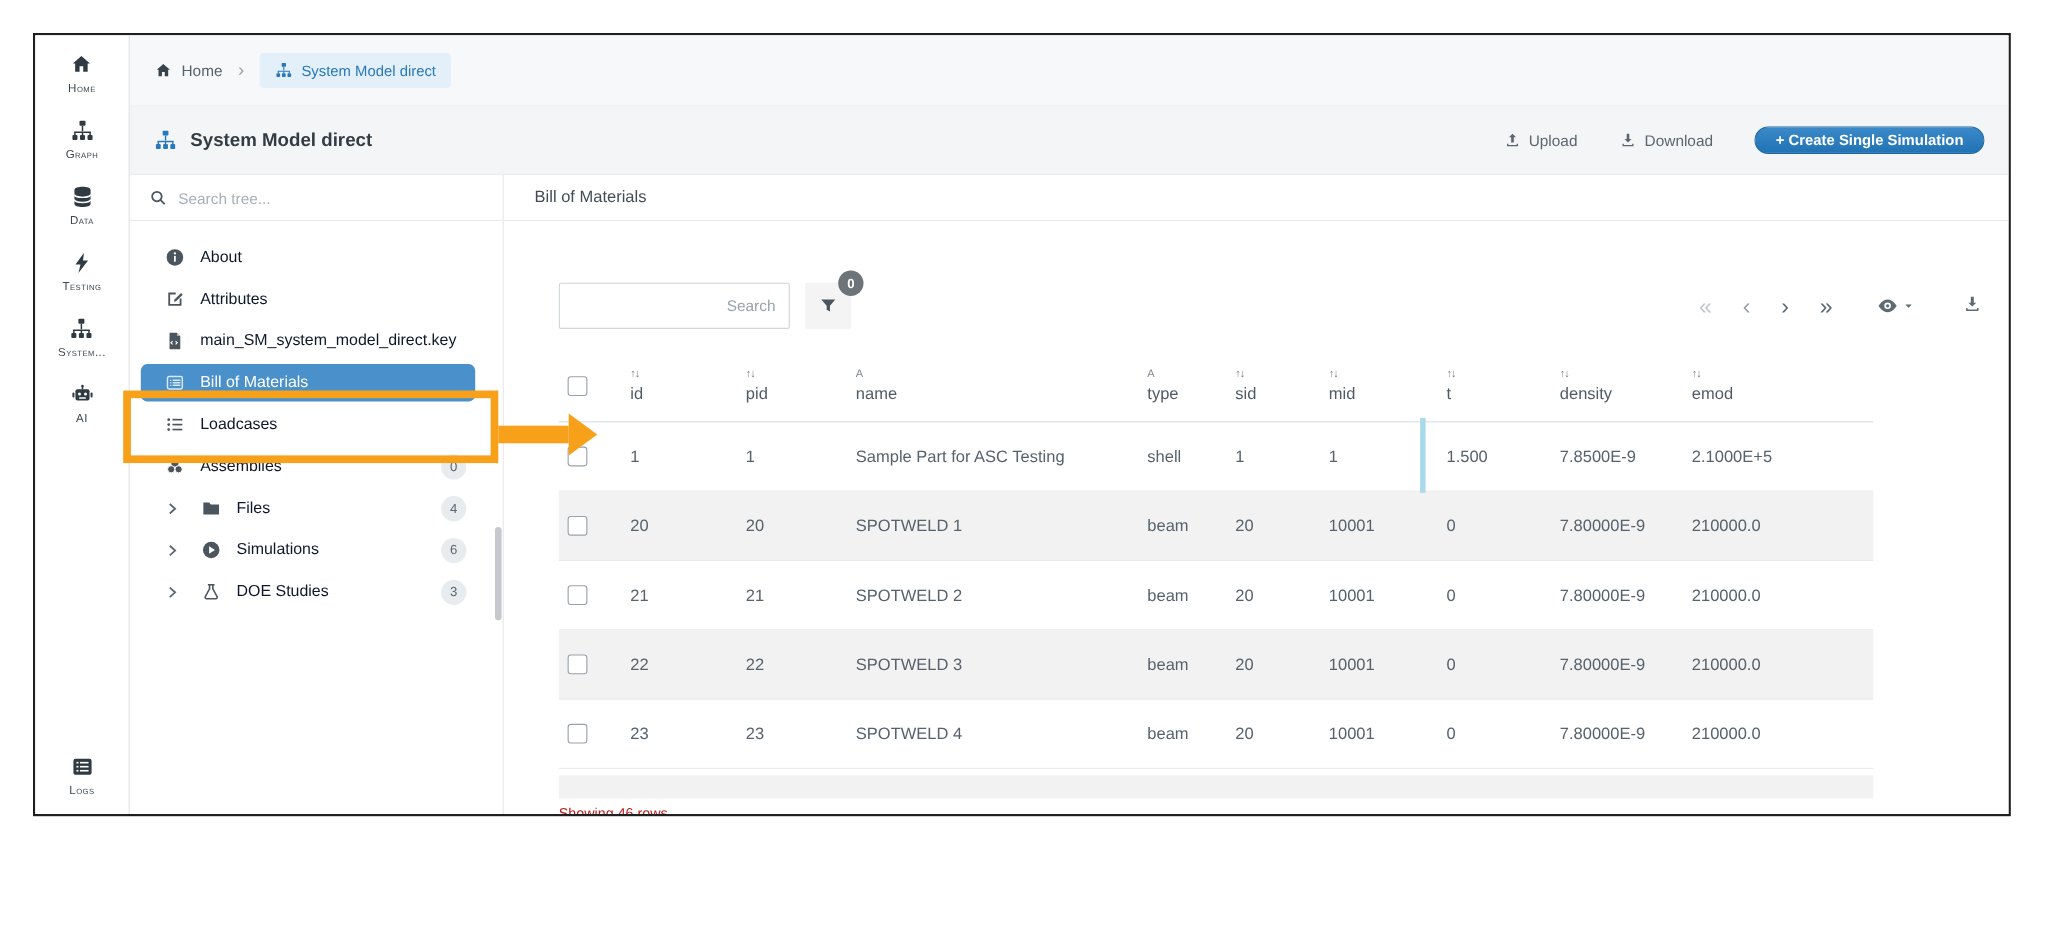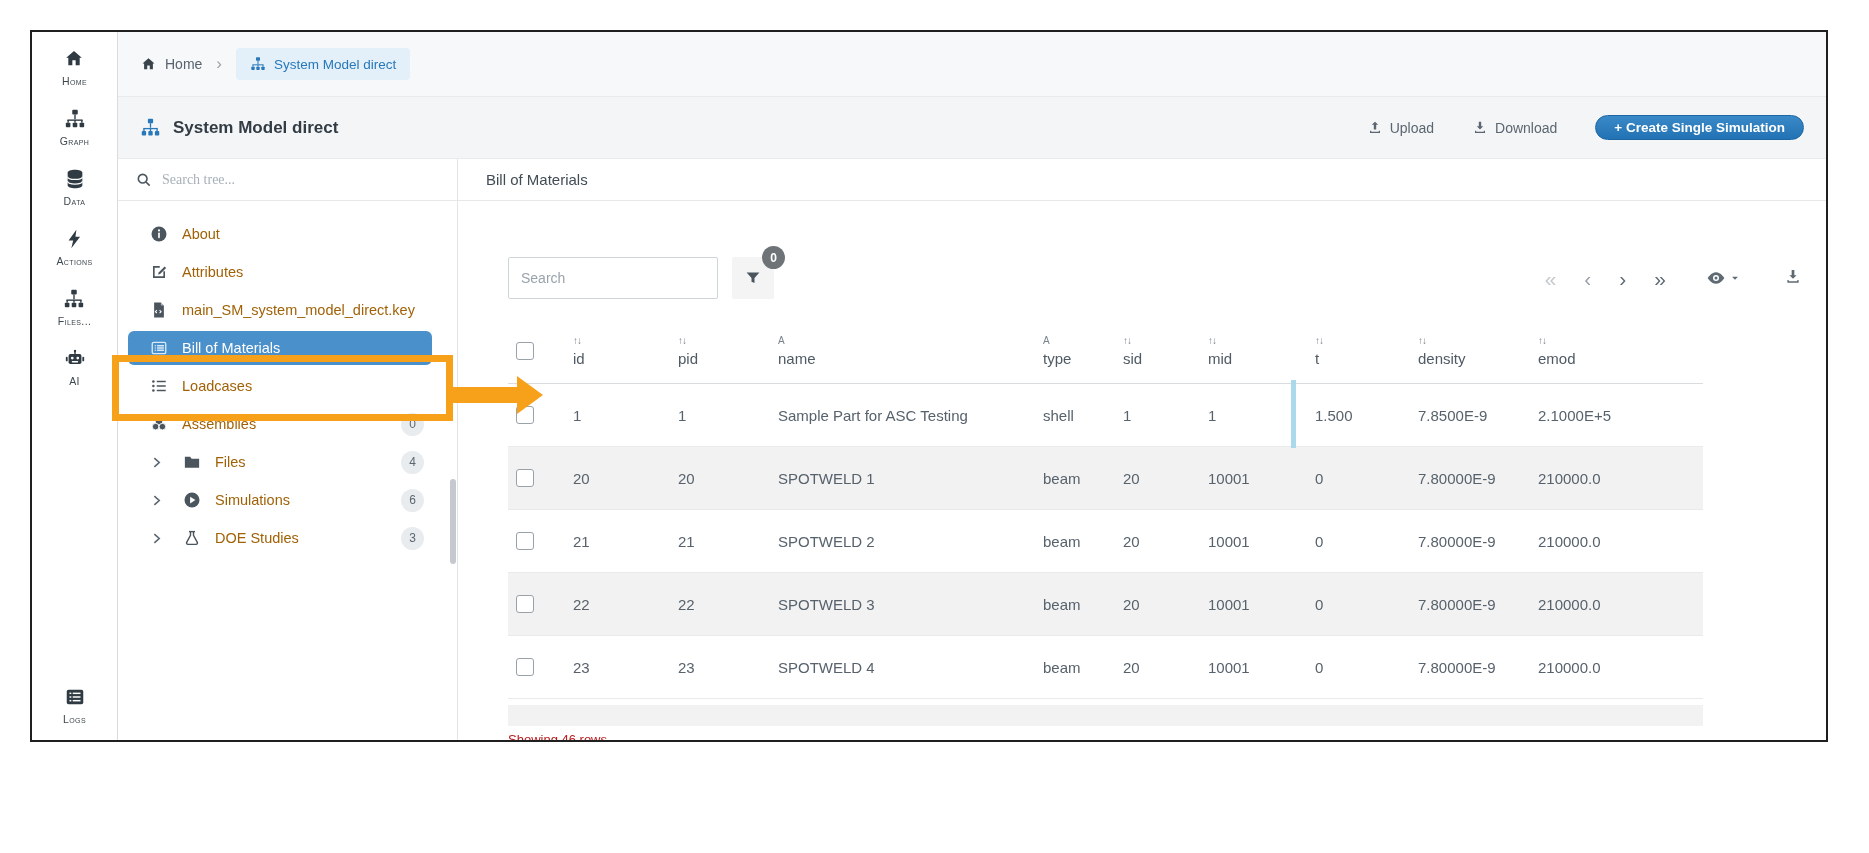--- a/index.html
+++ b/index.html
@@ -39,41 +39,41 @@
   .txt-btn svg { width:16px; height:16px; color:#5b6670; }
   .txt-btn span { font-size:14px; color:#5b6670; }
   .create-btn { display:flex; align-items:center; margin-left:0; background:linear-gradient(#3a89c8,#2273b4); border:1px solid #1d66a3; border-radius:15px; padding:4px 18px; cursor:pointer; }
   .create-btn span { color:#fff; font-size:13.5px; font-weight:bold; }
 
   
   .bodyrow { flex:1; display:flex; min-height:0; }
   .tree-panel { width:340px; flex:0 0 340px; border-right:1px solid #e2e5e8; background:#fff; position:relative; display:flex; flex-direction:column; }
   .tree-search { height:42px; border-bottom:1px solid #e6e8ea; display:flex; align-items:center; gap:10px; padding-left:18px; flex:0 0 42px; }
   .tree-search svg { width:16px; height:16px; color:#4b555e; }
-  .tree-search input { border:none; outline:none; font-size:14px; color:#b91c1c; width:240px; font-family:Liberation Serif, serif; }
+  .tree-search input { border:none; outline:none; font-size:14px; color:#b91c1c; width:240px; font-family:Liberation Sans, sans-serif; }
   .tree-search input::placeholder { color:#a7b0b8; }
   .tree-list { padding:16px 25px 0 10px; }
   .tree-item { height:34px; margin-bottom:4px; display:flex; align-items:center; padding-left:22px; padding-right:8px; border-radius:6px; cursor:pointer; }
   .tree-item svg { width:18px; height:18px; color:#4b555e; flex:0 0 18px; }
   .tree-item .chev { width:13px; height:13px; flex:0 0 13px; margin-right:20px; color:#5b6670; }
-  .tree-label { font-size:14.5px; color:#a16207; margin-left:14px; white-space:nowrap; }
+  .tree-label { font-size:14.5px; color:#0f172a; margin-left:14px; white-space:nowrap; }
   .tree-item.selected { background:#4a90cb; }
   .tree-item.selected svg { color:#d8e9fa; }
   .tree-item.selected .tree-label { color:#ffffff; }
   .tree-badge { margin-left:auto; width:23px; height:23px; border-radius:50%; background:#e9ecef; color:#5b6670; font-size:12px; display:flex; align-items:center; justify-content:center; }
   .tree-scrollthumb { position:absolute; right:1px; top:320px; width:6px; height:85px; background:#c5c9cd; border-radius:3px; cursor:grab; }
 
   
   .content { flex:1; background:#fff; position:relative; min-width:0; overflow:hidden; display:flex; flex-direction:column; }
   .content-title { height:42px; border-bottom:1px solid #e6e8ea; display:flex; align-items:center; padding-left:28px; font-size:15px; color:#424c55; flex:0 0 42px; }
   .content-inner { padding:56px 22px 0 50px; flex:1; position:relative; }
 
   
   .tbl-toolbar { display:flex; align-items:center; height:42px; }
-  .tbl-search { width:210px; height:42px; border:1px solid #cfd4d8; border-radius:2px; padding:0 12px; font-size:14px; color:#424c55; outline:none; font-family:"Liberation Sans", sans-serif; }
+  .tbl-search { width:210px; height:42px; border:1px solid #cfd4d8; border-radius:2px; padding:0 12px; font-size:14px; color:#424c55; outline:none; font-family:"Liberation Sans", sans-serif;text-align:right; }
   .tbl-search::placeholder { color:#9aa3ab; }
   .filter-btn { position:relative; width:42px; height:42px; margin-left:14px; background:#f4f4f4; border:none; border-radius:2px; display:flex; align-items:center; justify-content:center; cursor:pointer; }
   .filter-btn svg { width:18px; height:18px; color:#4b555e; }
   .filter-badge { position:absolute; top:-11px; right:-11px; width:23px; height:23px; border-radius:50%; background:#6d7377; color:#fff; font-size:12px; font-weight:bold; display:flex; align-items:center; justify-content:center; }
   .pager { margin-left:auto; display:flex; align-items:center; }
   .pg-btn { background:none; border:none; font-size:21px; cursor:pointer; padding:0 14px; line-height:1; font-family:"Liberation Sans", sans-serif; }
   .pg-first { color:#c3c8cc; }
   .pg-prev { color:#9aa1a8; }
   .pg-next, .pg-last { color:#5f6a73; }
   .eye-btn { background:none; border:none; display:flex; align-items:center; gap:4px; cursor:pointer; margin-left:26px; }
@@ -133,33 +133,33 @@
             <path d="M4 5c0-1.7 3.6-3 8-3s8 1.3 8 3v14c0 1.7-3.6 3-8 3s-8-1.3-8-3z"></path>
             <path d="M4 9.5c0 1.7 3.6 3 8 3s8-1.3 8-3" fill="none" stroke="#fff" stroke-width="1.4"></path>
             <path d="M4 14.5c0 1.7 3.6 3 8 3s8-1.3 8-3" fill="none" stroke="#fff" stroke-width="1.4"></path>
           </svg>
         <span class="rail-label">Data</span>
       </div>
       <div class="rail-item">
         <svg viewBox="0 0 24 24" fill="currentColor">
             <path d="M13.5 2L5 13.5h5L8 22l9.5-12.5h-5z"></path>
           </svg>
-        <span class="rail-label">Actions</span>
+        <span class="rail-label">Testing</span>
       </div>
       <div class="rail-item">
         <svg viewBox="0 0 24 24" fill="currentColor">
             <rect x="9" y="2" width="6" height="5" rx="1"></rect>
             <rect x="2" y="16" width="5" height="5" rx="1"></rect>
             <rect x="9.5" y="16" width="5" height="5" rx="1"></rect>
             <rect x="17" y="16" width="5" height="5" rx="1"></rect>
             <path d="M11.25 7h1.5v5.25h-1.5z"></path>
             <path d="M3.75 12.5h16.5V14H3.75z"></path>
             <path d="M3.75 13h1.5v3h-1.5zM18.75 13h1.5v3h-1.5zM11.25 13h1.5v3h-1.5z"></path>
           </svg>
-        <span class="rail-label">Files...</span>
+        <span class="rail-label">System...</span>
       </div>
       <div class="rail-item">
         <svg viewBox="0 0 24 24" fill="currentColor">
             <rect x="11.2" y="3.5" width="1.6" height="3"></rect>
             <circle cx="12" cy="3.2" r="1.3"></circle>
             <rect x="5" y="6.5" width="14" height="11" rx="2"></rect>
             <rect x="2" y="9.5" width="2" height="5" rx="1"></rect>
             <rect x="20" y="9.5" width="2" height="5" rx="1"></rect>
             <circle cx="9" cy="11" r="1.5" fill="#fff"></circle>
             <circle cx="15" cy="11" r="1.5" fill="#fff"></circle>

